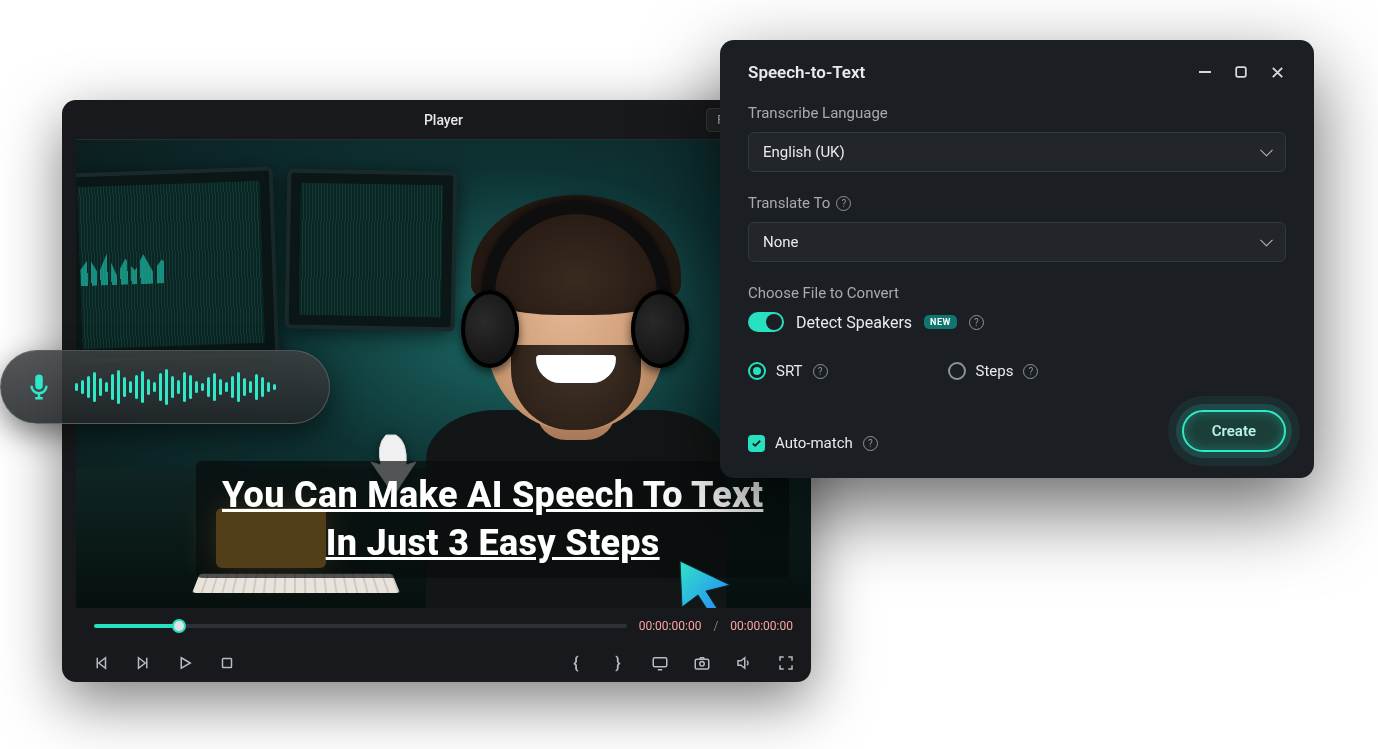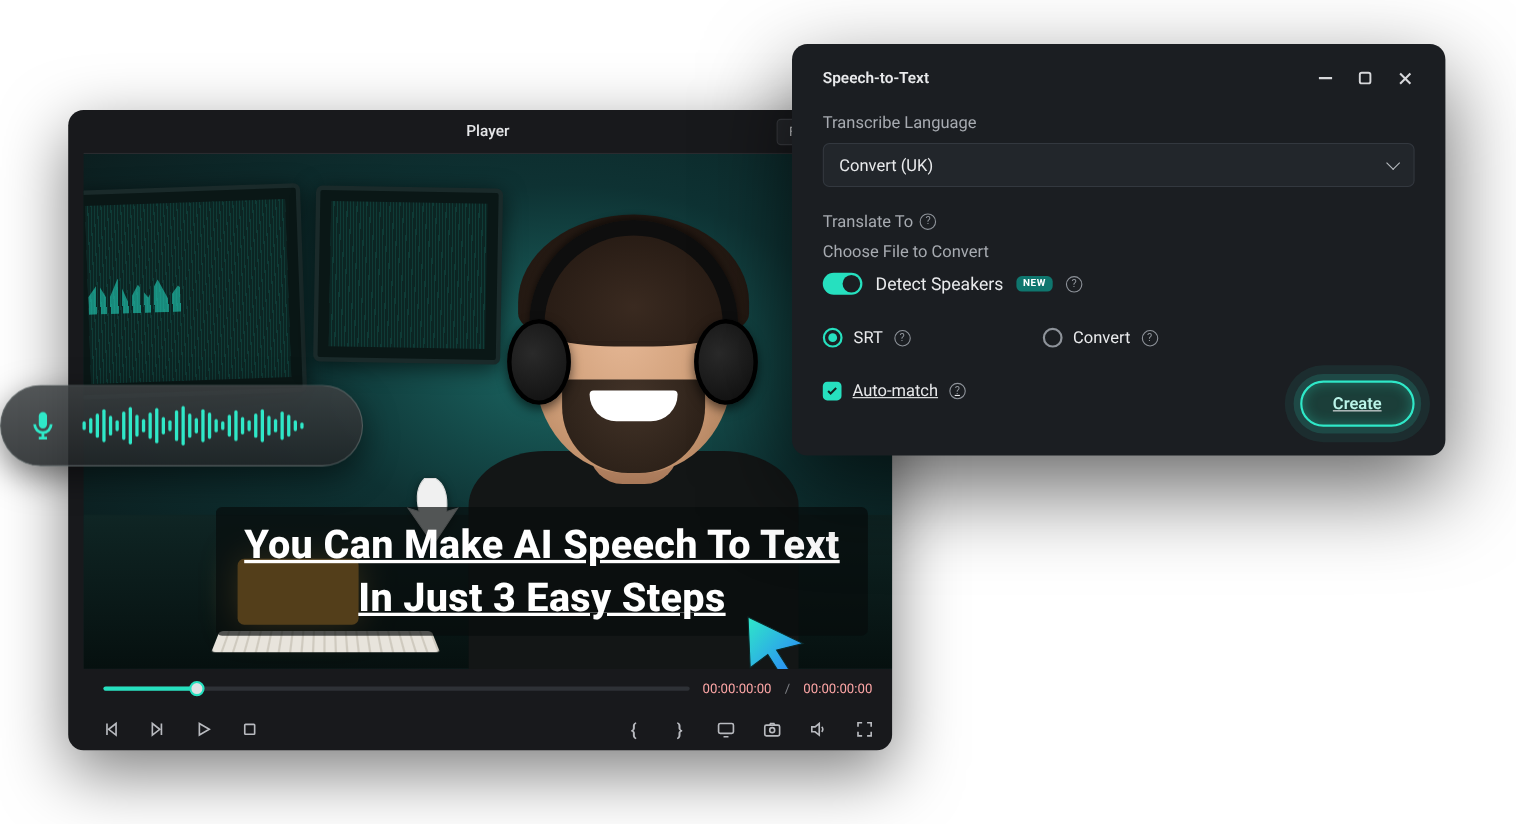--- a/index.html
+++ b/index.html
@@ -298,21 +298,21 @@
     background: #1b1e22;
     border-radius: 14px;
     box-shadow: 0 30px 80px rgba(0,0,0,.6);
     padding: 22px 28px 26px;
     color: #e9eaec;
   }
   .stt-head {
     display:flex; align-items:center; gap:18px;
     margin-bottom: 22px;
   }
-  .stt-title { font-size:14px; font-weight:600; flex:1; }
+  .stt-title { font-size:17px; font-weight:600; flex:1; }
   .win-btn {
     width:18px; height:18px; color:#d7d8db; cursor:pointer;
     display:flex; align-items:center; justify-content:center;
   }
 
   .field-label {
     font-size: 15px;
     color: #a7abb1;
     margin-bottom: 10px;
     display:flex; align-items:center; gap:6px;
@@ -377,21 +377,21 @@
   .format-row { display:flex; gap:120px; margin:12px 0 30px;}
 
   .check-row { display:flex; align-items:center; gap:10px; font-size:15px;}
   .checkbox {
     width:17px; height:17px; border-radius:4px;
     background:#26e0bf;
     display:flex; align-items:center; justify-content:center;
   }
   .checkbox svg{ width:11px; height:11px; color:#12221e;}
 
-  .footer-row { display:flex; align-items:flex-start; justify-content:space-between;text-decoration:underline; }
+  .footer-row { display:flex; align-items:flex-end; justify-content:space-between; }
 
   .create-btn {
     position: relative;
     padding: 10px 28px;
     border-radius: 22px;
     background:#1b3e39;
     color:#baf4e9;
     font-size:15px; font-weight:600;
     border:2px solid #2fe8c8;
     box-shadow:
@@ -580,46 +580,49 @@
     </div>
     <div class="win-btn">
       <svg viewBox="0 0 16 16" width="15" height="15">
           <path d="M3 3l10 10M13 3L3 13" stroke="currentColor" stroke-width="2"></path>
         </svg>
     </div>
   </div>
 
   <div class="field-label">Transcribe Language</div>
   <div class="select">
-    <span>Convert (UK)</span>
+    <span>English (UK)</span>
   </div>
 
   <div class="field-label">
     <span>Translate To</span>
     <span class="help-icon">?</span>
+  </div>
+  <div class="select">
+    <span>None</span>
   </div>
 
   <div class="field-label">Choose File to Convert</div>
 
   <div class="toggle-row">
     <div class="toggle"></div>
     <span>Detect Speakers</span>
     <span class="new-badge">NEW</span>
     <span class="help-icon">?</span>
   </div>
 
   <div class="format-row">
     <div class="radio-opt">
       <div class="radio checked"></div>
       <span>SRT</span>
       <span class="help-icon">?</span>
     </div>
     <div class="radio-opt">
       <div class="radio"></div>
-      <span>Convert</span>
+      <span>Steps</span>
       <span class="help-icon">?</span>
     </div>
   </div>
 
   <div class="footer-row">
     <div class="check-row">
       <div class="checkbox">
         <svg viewBox="0 0 12 12">
             <path d="M2 6l2.5 2.5L10 3" fill="none" stroke="currentColor" stroke-width="2"></path>
           </svg>

